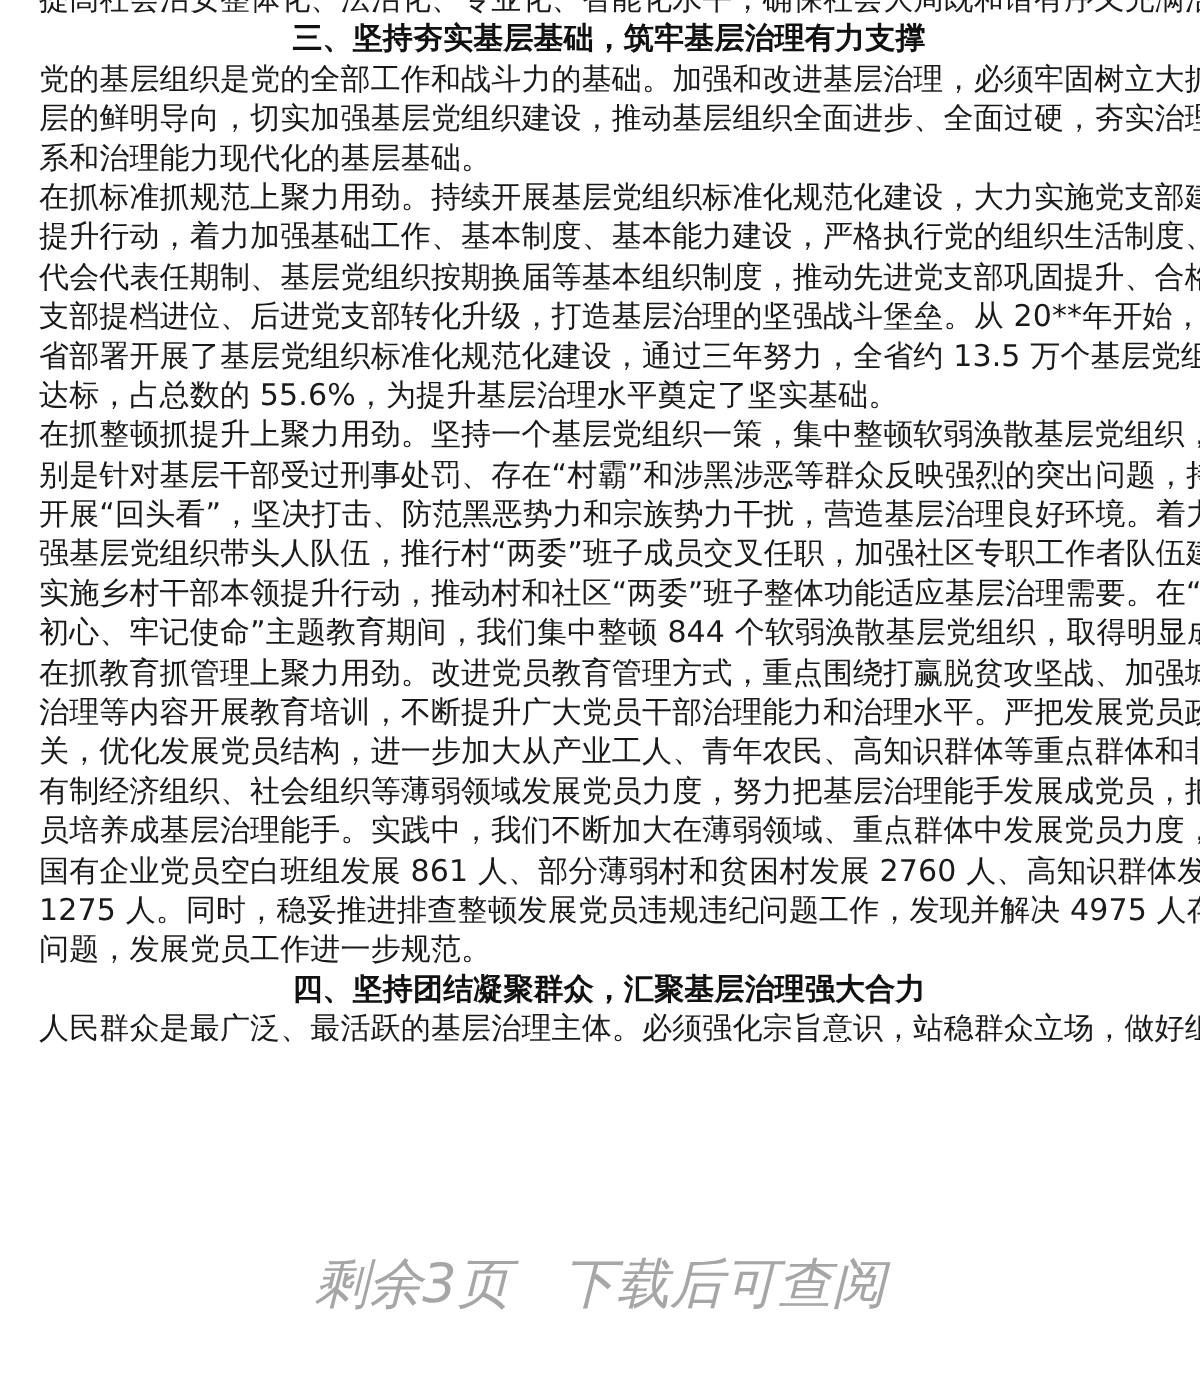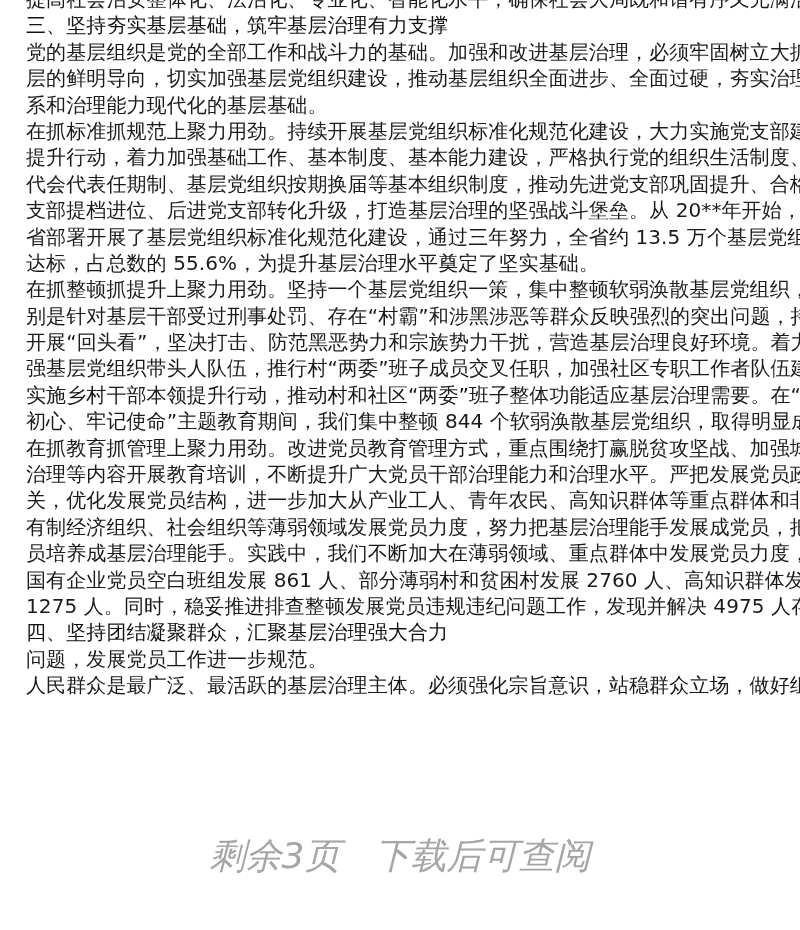--- a/index.html
+++ b/index.html
@@ -22,22 +22,23 @@
     width: 760px;
   }
   .line {
     font-size: 20px;
     line-height: 26.4px;
     height: 26.4px;
     white-space: nowrap;
     letter-spacing: 0.1px;
   }
   .heading {
-    font-weight: normal;
+    font-weight: bold;
     color: #111111;
+    text-align: center;
   }
   .remaining {
     position: absolute;
     left: 0;
     width: 800px;
     top: 832px;
     text-align: center;
     font-size: 36px;
     color: #a6a6a6;
     font-family: "DejaVu Sans", "Liberation Sans", sans-serif;
@@ -69,20 +70,20 @@
   <div class="line">强基层党组织带头人队伍，推行村“两委”班子成员交叉任职，加强社区专职工作者队伍建设，</div>
   <div class="line">实施乡村干部本领提升行动，推动村和社区“两委”班子整体功能适应基层治理需要。在“不忘</div>
   <div class="line">初心、牢记使命”主题教育期间，我们集中整顿 844 个软弱涣散基层党组织，取得明显成效。</div>
   <div class="line">在抓教育抓管理上聚力用劲。改进党员教育管理方式，重点围绕打赢脱贫攻坚战、加强城市</div>
   <div class="line">治理等内容开展教育培训，不断提升广大党员干部治理能力和治理水平。严把发展党员政治</div>
   <div class="line">关，优化发展党员结构，进一步加大从产业工人、青年农民、高知识群体等重点群体和非公</div>
   <div class="line">有制经济组织、社会组织等薄弱领域发展党员力度，努力把基层治理能手发展成党员，把党</div>
   <div class="line">员培养成基层治理能手。实践中，我们不断加大在薄弱领域、重点群体中发展党员力度，在</div>
   <div class="line">国有企业党员空白班组发展 861 人、部分薄弱村和贫困村发展 2760 人、高知识群体发展</div>
   <div class="line">1275 人。同时，稳妥推进排查整顿发展党员违规违纪问题工作，发现并解决 4975 人存在的</div>
+  <div class="line">问题，发展党员工作进一步规范。</div>
   <div class="line heading">四、坚持团结凝聚群众，汇聚基层治理强大合力</div>
-  <div class="line">问题，发展党员工作进一步规范。</div>
   <div class="line">人民群众是最广泛、最活跃的基层治理主体。必须强化宗旨意识，站稳群众立场，做好组织</div>
 </div>
 
 <div class="remaining">
   <span>剩余3页</span><span class="gap"></span><span>下载后可查阅</span>
 </div>
 
 </body></html>

